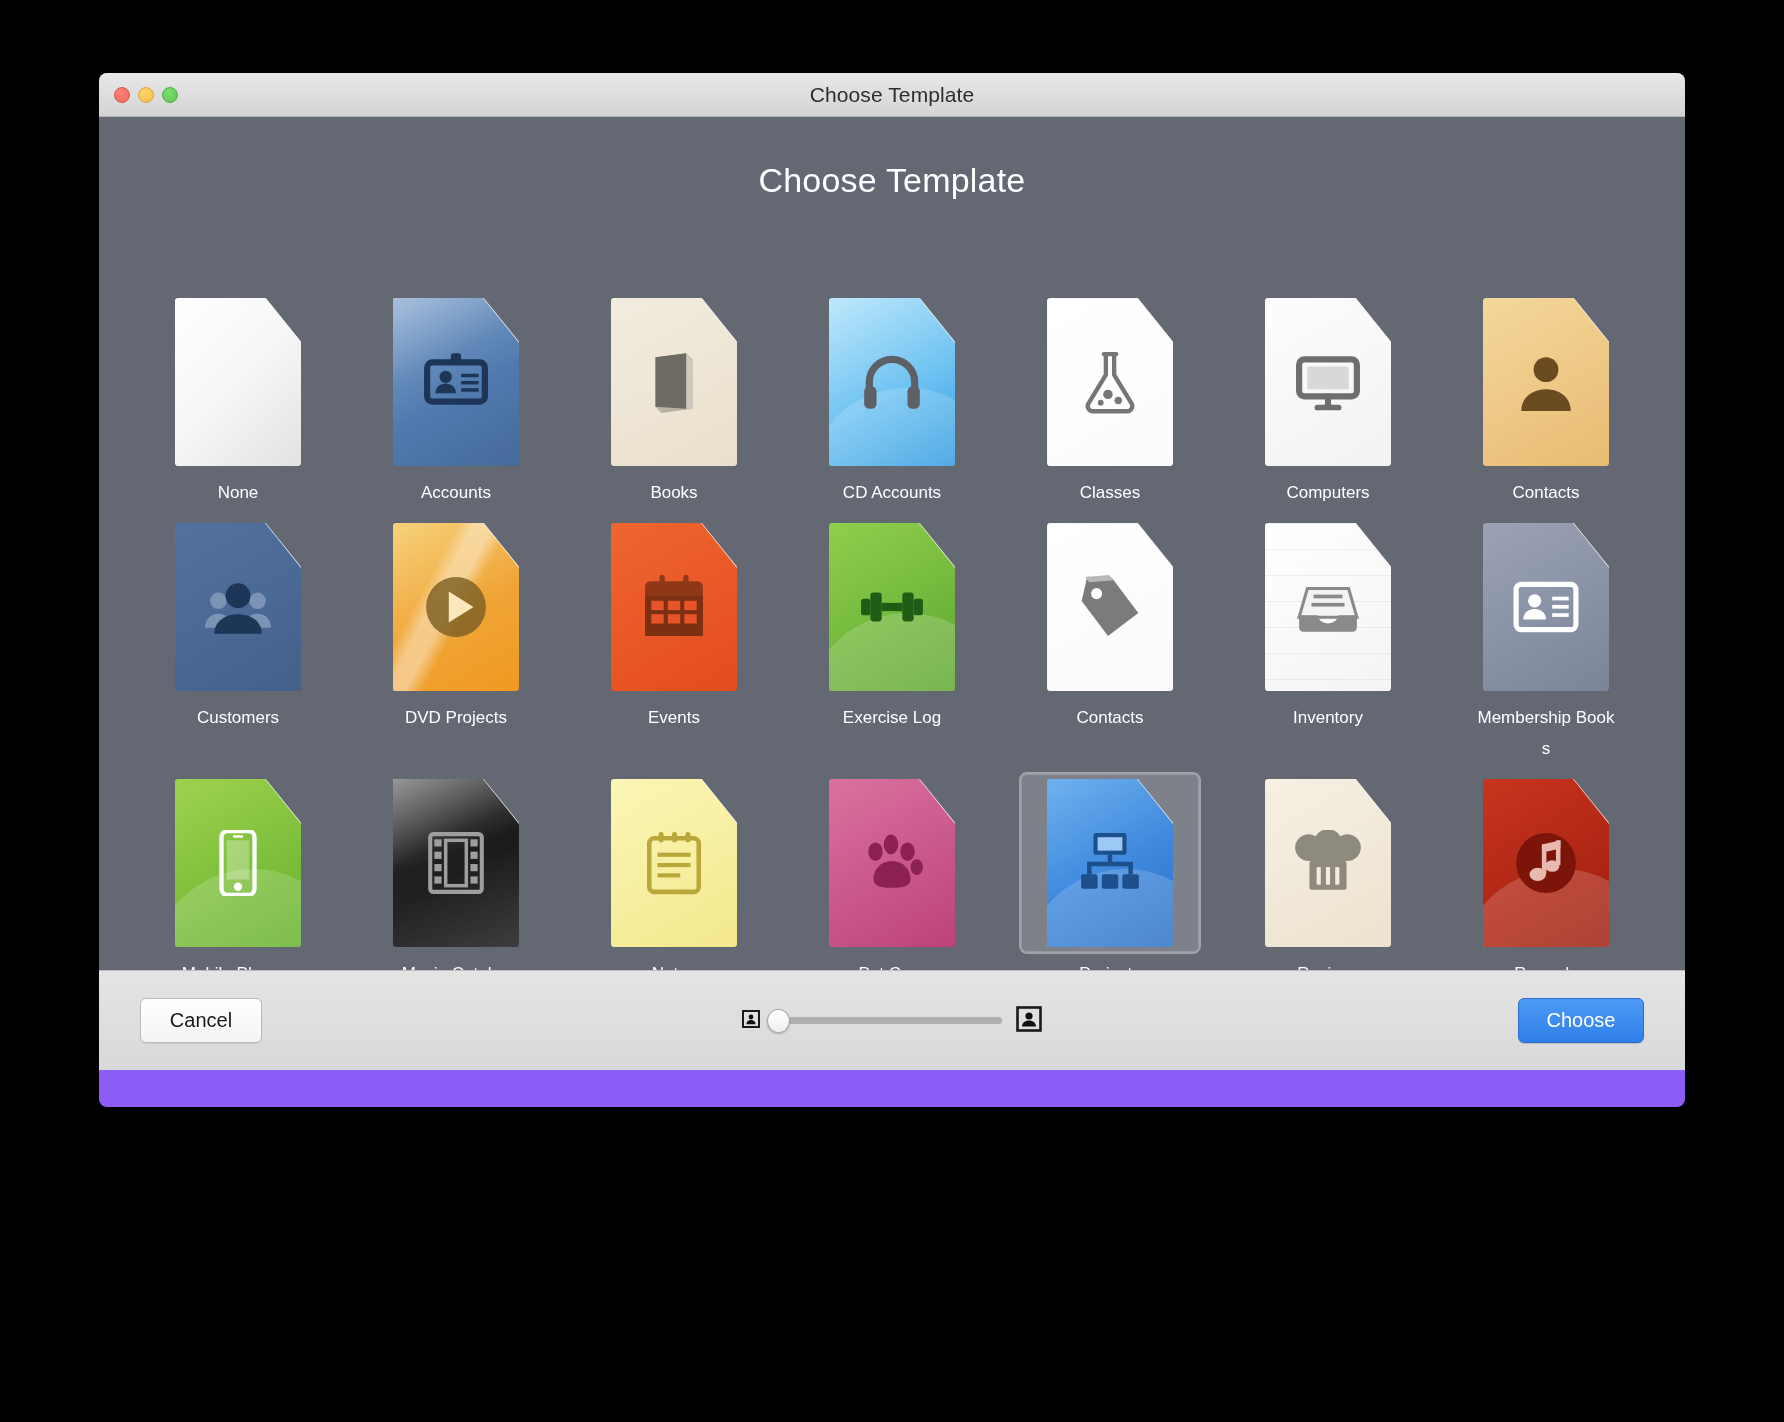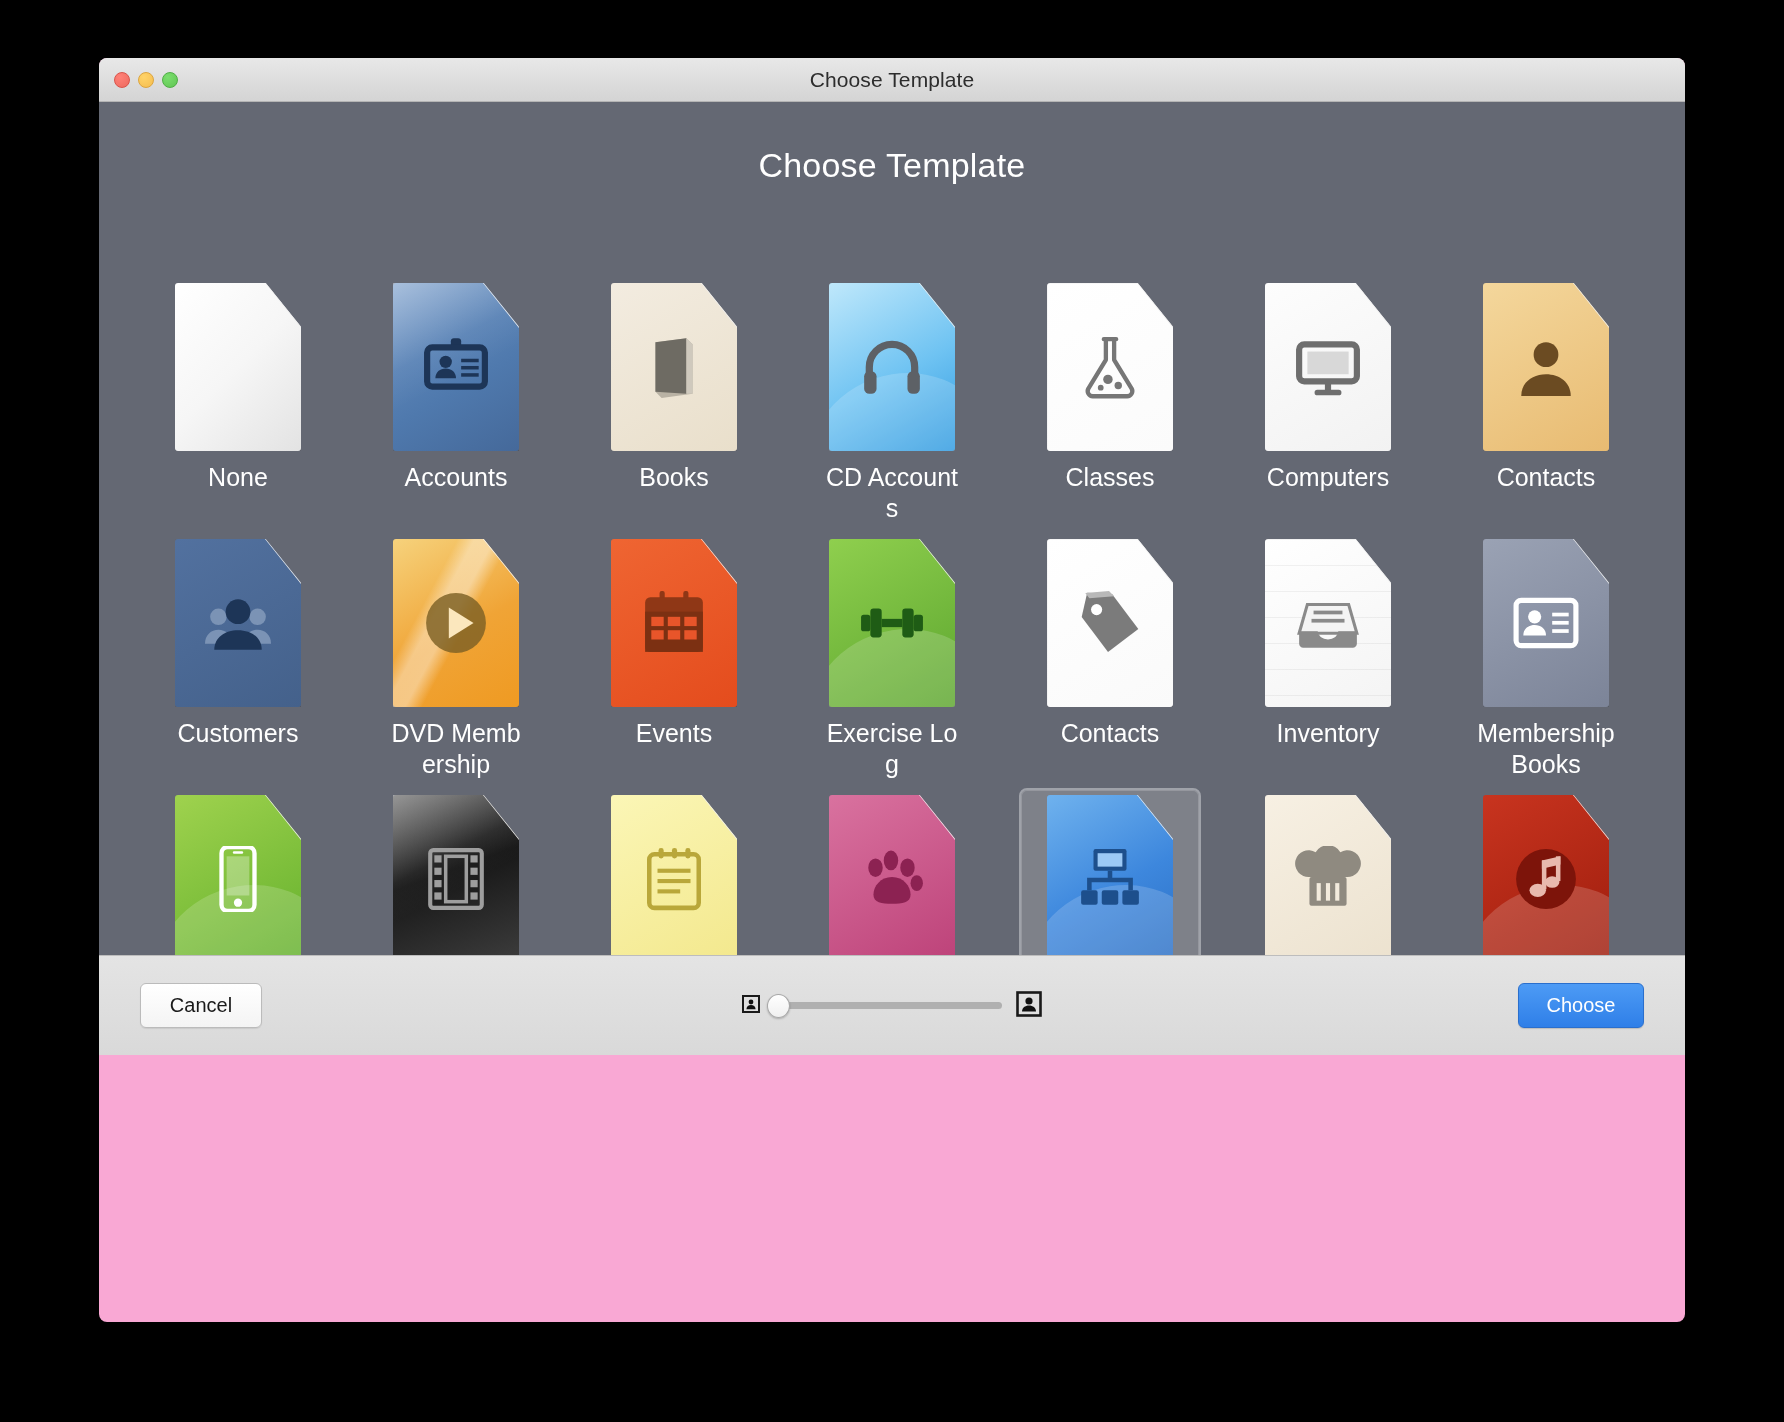--- a/index.html
+++ b/index.html
@@ -6,26 +6,26 @@
   html, body {
     width: 1784px; height: 1422px;
     background: #000;
     font-family: "Liberation Sans", sans-serif;
     overflow: hidden;
   }
 
   
   .window {
     position: absolute;
-    left: 99px; top: 58px;
-    width: 1586px; height: 1264px;
+    left: 99px; top: 73px;
+    width: 1586px; height: 1034px;
     border-radius: 8px;
     overflow: hidden;
     box-shadow: 0 16px 46px rgba(0,0,0,0.55);
-    background: #f9a8d4;
+    background: #8b5cf6;
   }
 
   
   .titlebar {
     position: relative;
     height: 44px;
     background: linear-gradient(to bottom, #e8e8e8 0%, #d4d4d4 100%);
     border-bottom: 1px solid #b4b4b4;
     display: flex;
     align-items: center;
@@ -144,21 +144,21 @@
     position: absolute; inset: 0;
     background: linear-gradient(118deg, transparent 30%, rgba(255,255,255,0.4) 38%, rgba(255,255,255,0.42) 47%, transparent 55%);
     pointer-events: none;
   }
 
   .label {
     margin-top: 4px;
     width: 140px;
     text-align: center;
     color: #ffffff;
-    font-size: 25px;
+    font-size: 17px;
     line-height: 31px;
     word-break: break-all;
   }
 
   
   .bottombar {
     position: absolute;
     left: 0; bottom: 0;
     width: 100%; height: 100px;
     background: linear-gradient(to bottom, #e4e4e4 0%, #d9d9d9 100%);
@@ -360,21 +360,21 @@
             <div class="doc sheen-band" style="background: linear-gradient(150deg, rgb(246, 210, 124) 0%, rgb(240, 164, 54) 55%, rgb(239, 154, 34) 100%);">
               <div class="fold"></div>
               <div class="glyph">
                 <svg viewBox="0 0 64 64">
                   <circle cx="32" cy="32" r="29" fill="#7d6024" opacity="0.82"></circle>
                   <path d="M25 17 L49 32 L25 47 Z" fill="#fbe7bd"></path>
                 </svg>
               </div>
             </div>
           </div>
-          <div class="label">DVD Membership</div>
+          <div class="label">DVD Projects</div>
         </div>
         <div class="cell">
           <div class="thumb-wrap">
             <div class="doc sheen-soft" style="background: linear-gradient(150deg, rgb(239, 101, 50) 0%, rgb(228, 76, 29) 100%);">
               <div class="fold"></div>
               <div class="glyph">
                 <svg viewBox="0 0 64 64">
                   <rect x="18" y="1" width="5" height="11" rx="2" fill="#8f3716"></rect>
                   <rect x="41" y="1" width="5" height="11" rx="2" fill="#8f3716"></rect>
                   <rect x="4" y="7" width="56" height="53" rx="5" fill="#8f3716"></rect>

